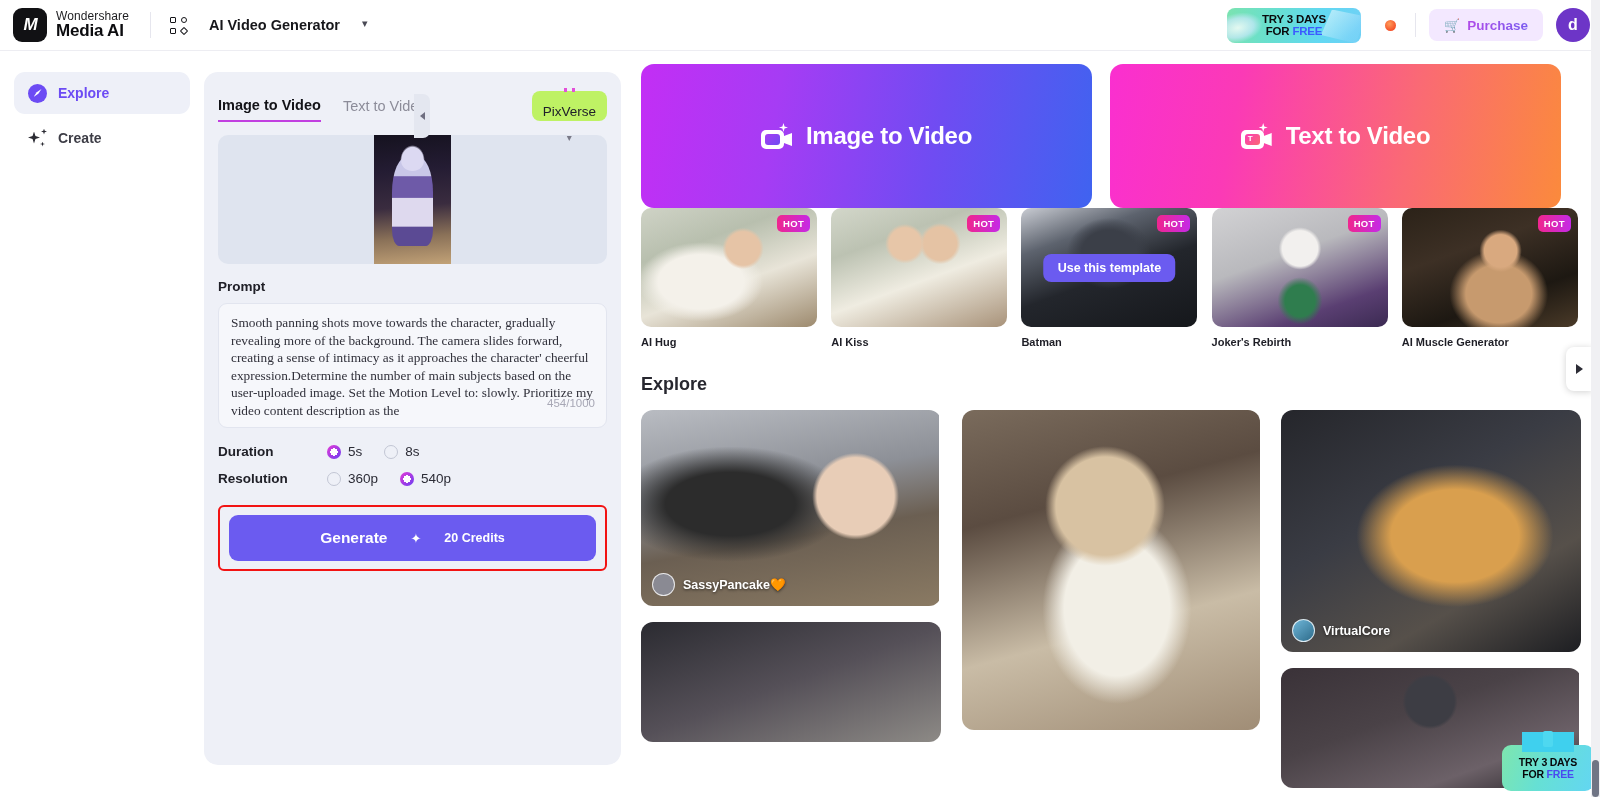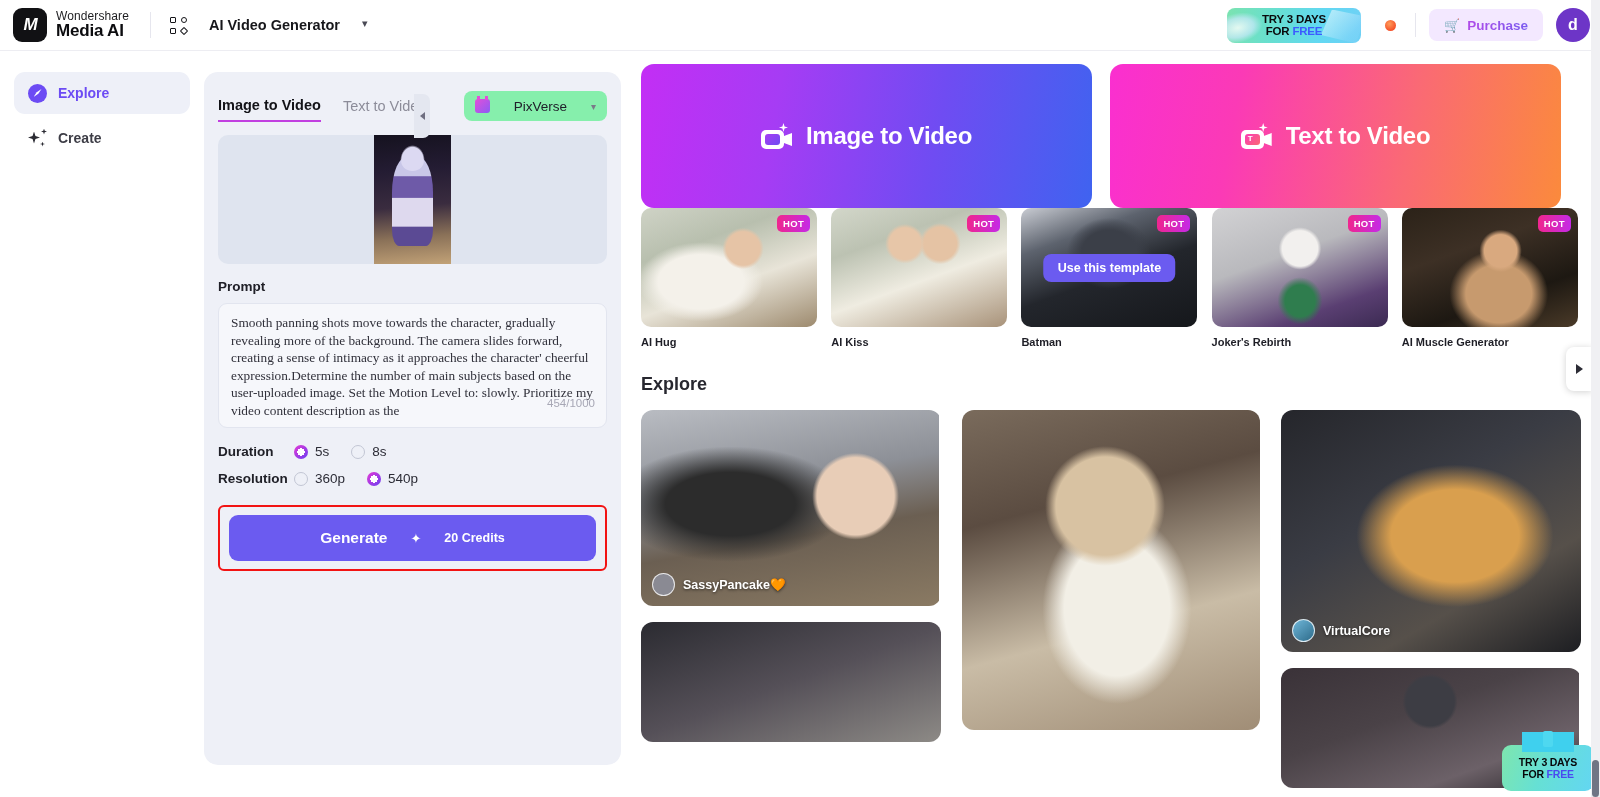--- a/index.html
+++ b/index.html
@@ -134,23 +134,24 @@
   .panel-collapse::after {
     content:""; width:0; height:0;
     border-top: 4px solid transparent; border-bottom: 4px solid transparent;
     border-right: 5px solid #6e6e80;
   }
   .tabs { display: flex; align-items: center; padding-top: 19px; gap: 22px; position: relative; }
   .tab { font-size: 14.5px; cursor: pointer; padding-bottom: 7px; }
   .tab.active { font-weight: 700; color: #131318; border-bottom: 2.5px solid #c13fe0; }
   .tab.inactive { color: #8c8c99; font-weight: 400; }
   .model-select {
-    margin-left: auto; height: 30px; background: #86efac; border-radius: 8px;
-    display: flex; align-items: center; gap: 24px; padding: 0 11px; cursor: pointer;
+    margin-left: auto; height: 30px; background: #bef264; border-radius: 8px;
+    display: flex; align-items: center; gap: 13px; padding: 0 11px; cursor: pointer;
     margin-bottom: 7px;
+    flex-direction: column;
   }
   .model-icon {
     width: 15px; height: 14px; border-radius: 3px;
     background: linear-gradient(135deg,#e34fd8,#8b5cf6);
     position: relative;
   }
   .model-icon::before, .model-icon::after {
     content:""; position:absolute; top:-3px; width:3px; height:4px; background:#e34fd8;
   }
   .model-icon::before { left: 2px; }
@@ -191,21 +192,21 @@
     font-family: "Liberation Serif", serif;
     font-size: 13.3px; line-height: 17.5px; color: #30303a;
   }
   .prompt-count {
     position: absolute; right: 11px; bottom: 18px;
     font-size: 11.5px; color: #a7a7b5;
   }
 
   .opt-row { display: flex; align-items: center; margin-top: 16px; }
   .opt-row.second { margin-top: 12px; }
-  .opt-label { font-size: 13.5px; font-weight: 700; color: #202028; width: 76px; }
+  .opt-label { font-size: 13.5px; font-weight: 700; color: #202028; width: 109px; }
   .radio { display: flex; align-items: center; gap: 7px; margin-right: 22px; cursor: pointer; }
   .radio-dot {
     width: 14px; height: 14px; border-radius: 50%;
     border: 1.5px solid #c2c6d4; background: #eef0f7;
   }
   .radio.on .radio-dot {
     border: none;
     background:
       radial-gradient(circle, #ffffff 0 36%, transparent 37%),
       linear-gradient(135deg,#e53ad6, #6b3df2);

